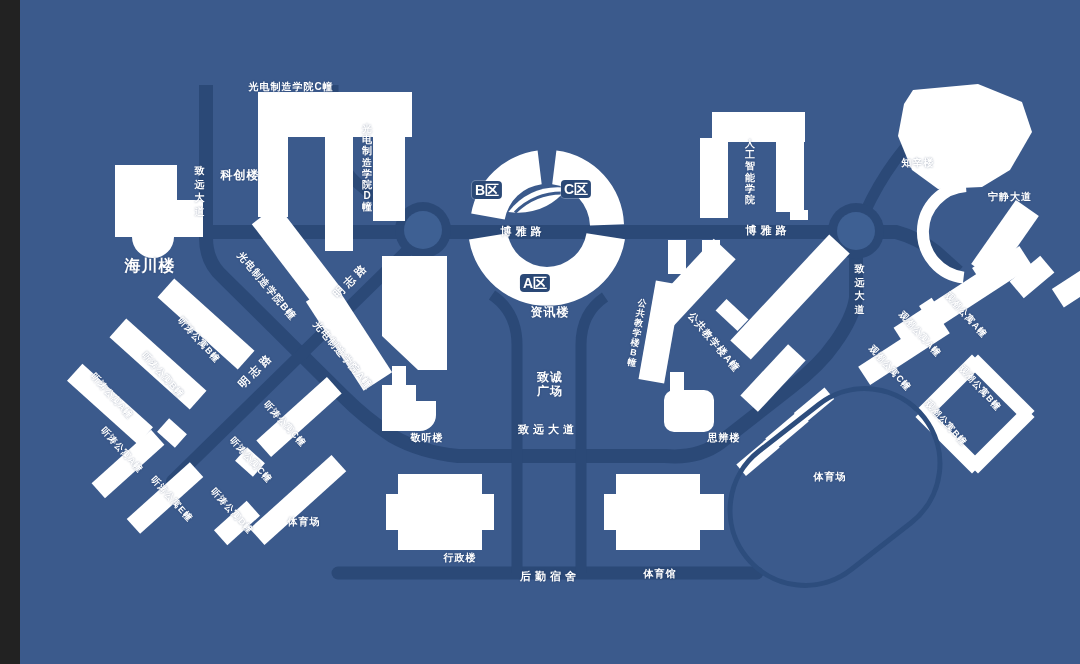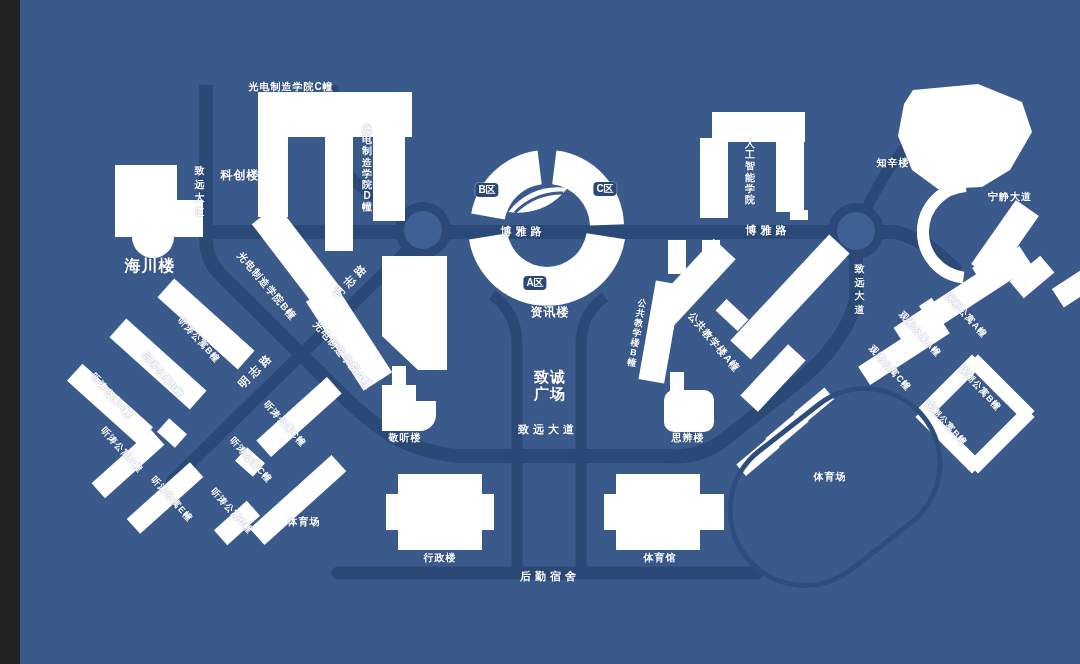--- a/index.html
+++ b/index.html
@@ -15,21 +15,21 @@
     position:absolute;color:#ffffff;font-weight:bold;font-size:10px;
     line-height:1.15;text-align:center;white-space:pre-line;
     text-shadow:0 0 2px rgba(25,45,85,.45);letter-spacing:1px;
     transform-origin:center center;pointer-events:none;
   }
   .lbl.road{letter-spacing:4px;font-size:11px;}
   .lbl.road-vertical .vchar{display:block;line-height:1.35;}
   .lbl.building-vertical .vchar{display:block;line-height:1.12;letter-spacing:0;}
   .lbl.badge{
     background:#2b4977;border-radius:4px;padding:2px 3px;
-    font-size:10px;letter-spacing:0;line-height:1;box-shadow:0 0 0 1px rgba(255,255,255,.25);
+    font-size:14px;letter-spacing:0;line-height:1;box-shadow:0 0 0 1px rgba(255,255,255,.25);
   }
 </style>
 </head>
 <body>
 
 <div id="stage" style="background: rgb(59, 90, 140);">
   <svg id="map-svg" width="1080" height="664" viewBox="0 0 1080 664">
 
     <g stroke="#2b4977" fill="none">
       <path d="M183,232 H876 Q898,238 916,252 L938,272" stroke-width="14"></path>
@@ -150,48 +150,48 @@
   <div id="label-layer">
       <div class="lbl building" style="left: 271px; top: 87px; transform: translate(-50%, -50%);">光电制造学院C幢</div>
       <div class="lbl building-vertical" style="left: 347px; top: 168px; transform: translate(-50%, -50%);"><span class="vchar">光</span><span class="vchar">电</span><span class="vchar">制</span><span class="vchar">造</span><span class="vchar">学</span><span class="vchar">院</span><span class="vchar">D</span><span class="vchar">幢</span></div>
       <div class="lbl building" style="font-size: 12px; left: 220px; top: 176px; transform: translate(-50%, -50%);">科创楼</div>
       <div class="lbl road-vertical" style="left: 180px; top: 191px; transform: translate(-50%, -50%);"><span class="vchar">致</span><span class="vchar">远</span><span class="vchar">大</span><span class="vchar">道</span></div>
       <div class="lbl building" style="font-size: 16px; left: 130px; top: 266px; transform: translate(-50%, -50%);">海川楼</div>
       <div class="lbl building" style="left: 247px; top: 286px; transform: translate(-50%, -50%) rotate(50deg);">光电制造学院B幢</div>
       <div class="lbl road" style="left: 331px; top: 280px; transform: translate(-50%, -50%) rotate(-45deg);">明志路</div>
       <div class="lbl road" style="left: 236px; top: 370px; transform: translate(-50%, -50%) rotate(-45deg);">明志路</div>
       <div class="lbl building" style="left: 323px; top: 355px; transform: translate(-50%, -50%) rotate(50deg);">光电制造学院A幢</div>
-      <div class="lbl building" style="left: 385px; top: 438px; transform: translate(-50%, -50%);">敬听楼</div>
+      <div class="lbl building" style="left: 407px; top: 438px; transform: translate(-50%, -50%);">敬听楼</div>
       <div class="lbl road" style="left: 503px; top: 231px; transform: translate(-50%, -50%);">博雅路</div>
       <div class="lbl road" style="left: 748px; top: 230px; transform: translate(-50%, -50%);">博雅路</div>
       <div class="lbl badge" style="left: 467px; top: 190px; transform: translate(-50%, -50%);">B区</div>
-      <div class="lbl badge" style="left: 585px; top: 189px; transform: translate(-50%, -50%);">C区</div>
+      <div class="lbl badge" style="left: 556px; top: 189px; transform: translate(-50%, -50%);">C区</div>
       <div class="lbl badge" style="left: 515px; top: 283px; transform: translate(-50%, -50%);">A区</div>
       <div class="lbl building" style="font-size: 12px; left: 530px; top: 313px; transform: translate(-50%, -50%); text-align: right;">资讯楼</div>
       <div class="lbl building-vertical" style="left: 730px; top: 172px; transform: translate(-50%, -50%);"><span class="vchar">人</span><span class="vchar">工</span><span class="vchar">智</span><span class="vchar">能</span><span class="vchar">学</span><span class="vchar">院</span></div>
-      <div class="lbl building" style="left: 873px; top: 163px; transform: translate(-50%, -50%);">知辛楼</div>
+      <div class="lbl building" style="left: 898px; top: 163px; transform: translate(-50%, -50%);">知辛楼</div>
       <div class="lbl building" style="left: 990px; top: 197px; transform: translate(-50%, -50%);">宁静大道</div>
       <div class="lbl road-vertical" style="left: 840px; top: 289px; transform: translate(-50%, -50%);"><span class="vchar">致</span><span class="vchar">远</span><span class="vchar">大</span><span class="vchar">道</span></div>
       <div class="lbl building-vertical" style="font-size: 9px; left: 617px; top: 333px; transform: translate(-50%, -50%) rotate(10deg);"><span class="vchar">公</span><span class="vchar">共</span><span class="vchar">教</span><span class="vchar">学</span><span class="vchar">楼</span><span class="vchar">B</span><span class="vchar">幢</span></div>
       <div class="lbl building" style="left: 694px; top: 342px; transform: translate(-50%, -50%) rotate(50deg);">公共教学楼A幢</div>
-      <div class="lbl building" style="font-size: 15px; left: 530px; top: 385px; transform: translate(-50%, -50%);">致诚
+      <div class="lbl building" style="font-size: 12px; left: 530px; top: 385px; transform: translate(-50%, -50%);">致诚
 广场</div>
-      <div class="lbl building" style="left: 668px; top: 438px; transform: translate(-50%, -50%);">思辨楼</div>
+      <div class="lbl building" style="left: 704px; top: 438px; transform: translate(-50%, -50%);">思辨楼</div>
       <div class="lbl road" style="left: 528px; top: 429px; transform: translate(-50%, -50%);">致远大道</div>
       <div class="lbl building" style="font-size: 9px; left: 179px; top: 340px; transform: translate(-50%, -50%) rotate(48deg);">听涛公寓B幢</div>
       <div class="lbl building" style="font-size: 9px; left: 143px; top: 375px; transform: translate(-50%, -50%) rotate(48deg);">听涛公寓B幢</div>
       <div class="lbl building" style="font-size: 9px; left: 92px; top: 396px; transform: translate(-50%, -50%) rotate(48deg);">听涛公寓A幢</div>
       <div class="lbl building" style="font-size: 9px; left: 102px; top: 450px; transform: translate(-50%, -50%) rotate(48deg);">听涛公寓A幢</div>
       <div class="lbl building" style="font-size: 9px; left: 152px; top: 499px; transform: translate(-50%, -50%) rotate(48deg);">听涛公寓E幢</div>
       <div class="lbl building" style="font-size: 9px; left: 212px; top: 511px; transform: translate(-50%, -50%) rotate(48deg);">听涛公寓D幢</div>
       <div class="lbl building" style="font-size: 9px; left: 265px; top: 424px; transform: translate(-50%, -50%) rotate(48deg);">听涛公寓C幢</div>
       <div class="lbl building" style="font-size: 9px; left: 231px; top: 460px; transform: translate(-50%, -50%) rotate(48deg);">听涛公寓C幢</div>
       <div class="lbl building" style="left: 284px; top: 522px; transform: translate(-50%, -50%);">体育场</div>
-      <div class="lbl building" style="left: 420px; top: 558px; transform: translate(-50%, -50%);">行政楼</div>
-      <div class="lbl building" style="left: 640px; top: 558px; transform: translate(-50%, -50%);">体育馆</div>
+      <div class="lbl building" style="left: 440px; top: 558px; transform: translate(-50%, -50%);">行政楼</div>
+      <div class="lbl building" style="left: 640px; top: 574px; transform: translate(-50%, -50%);">体育馆</div>
       <div class="lbl road" style="left: 530px; top: 576px; transform: translate(-50%, -50%);">后勤宿舍</div>
       <div class="lbl building" style="left: 810px; top: 477px; transform: translate(-50%, -50%);">体育场</div>
       <div class="lbl building" style="font-size: 9px; left: 946px; top: 315px; transform: translate(-50%, -50%) rotate(48deg);">观潮公寓A幢</div>
       <div class="lbl building" style="font-size: 9px; left: 900px; top: 334px; transform: translate(-50%, -50%) rotate(48deg);">观潮公寓A幢</div>
       <div class="lbl building" style="font-size: 9px; left: 870px; top: 368px; transform: translate(-50%, -50%) rotate(48deg);">观潮公寓C幢</div>
       <div class="lbl building" style="font-size: 9px; left: 960px; top: 388px; transform: translate(-50%, -50%) rotate(48deg);">观潮公寓B幢</div>
       <div class="lbl building" style="font-size: 9px; left: 926px; top: 423px; transform: translate(-50%, -50%) rotate(48deg);">观潮公寓B幢</div>
     </div>
 </div>
 

